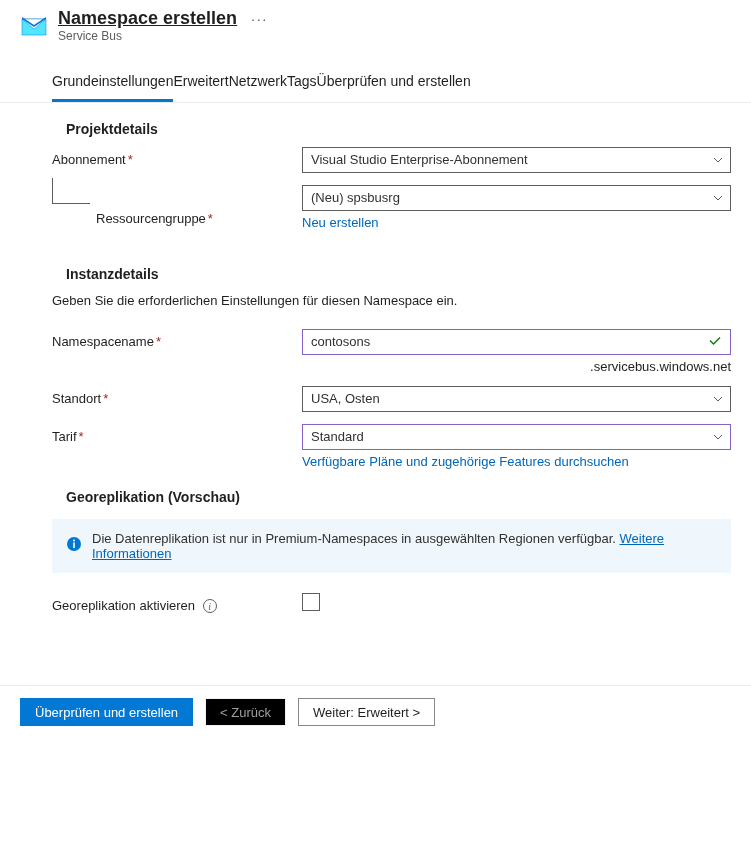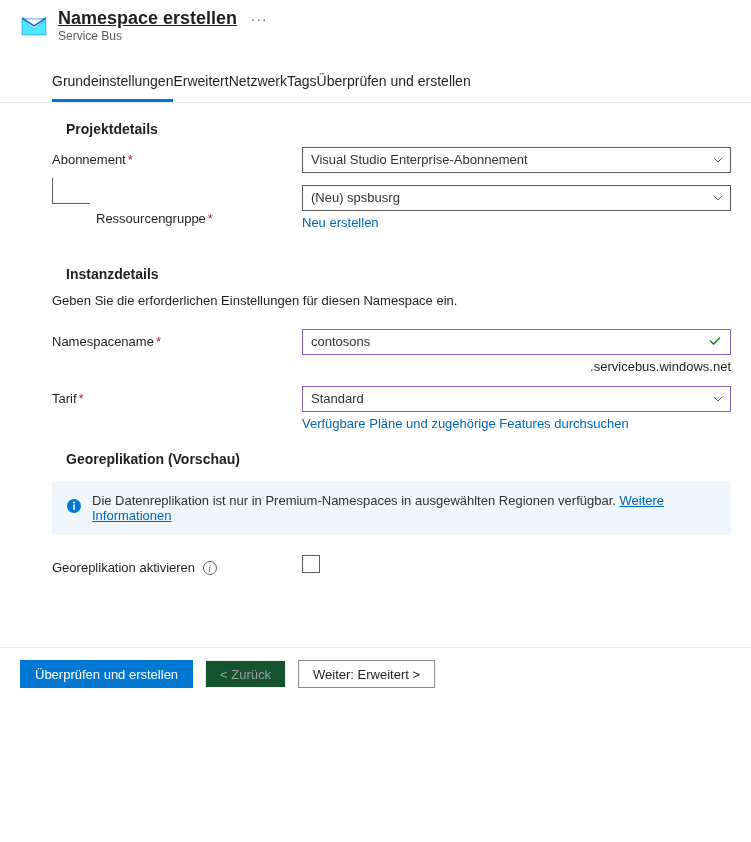--- a/index.html
+++ b/index.html
@@ -28,21 +28,21 @@
   .input .check { position:absolute; right:8px; top:50%; transform:translateY(-50%); color:#107c10;}
   .link { color: #0067b8; font-size: 13px; cursor: pointer; margin-top: 4px; display:inline-block;}
   .suffix { text-align: right; font-size: 13px; color: #201f1e; margin-top: 4px;}
   .info-banner { background: #eff6fc; padding: 12px 14px; display: flex; align-items: center; margin: 14px 0 20px 0; font-size: 13px;}
   .info-banner .info-icon { margin-right: 10px; flex-shrink:0;}
   .info-banner a { color: #0067b8; text-decoration: underline; cursor:pointer;}
   .checkbox { width: 18px; height: 18px; border: 1px solid #605e5c; background: #fff; cursor:pointer;}
   .footer { border-top: 1px solid #edebe9; padding: 12px 20px; display: flex; gap: 12px; margin-top: 40px;}
   .btn { padding: 6px 14px; font-size: 13px; border: 1px solid; cursor: pointer; height: 28px;}
   .btn-primary { background: #0078d4; color: #fff; border-color: #0078d4; }
-  .btn-disabled { background: #14532d; color: #a19f9d; border-color: #f3f2f1; cursor: not-allowed;}
+  .btn-disabled { background: #000000; color: #a19f9d; border-color: #f3f2f1; cursor: not-allowed;}
   .btn-secondary { background: #fff; color: #201f1e; border-color: #8a8886; }
   .info-circle { display:inline-flex; width:14px; height:14px; border:1px solid #605e5c; border-radius:50%; align-items:center; justify-content:center; font-size:10px; color:#605e5c; margin-left:4px; font-style:italic; font-family:serif;}
   svg.chev path { stroke: #605e5c; stroke-width:1; fill:none;}
 </style>
 </head>
 <body>
 
 <div class="header">
   <div class="header-icon">
     <svg width="26" height="26" viewBox="0 0 26 26">
@@ -115,20 +115,33 @@
         <span class="check">
           <svg width="14" height="14" viewBox="0 0 14 14">
               <path d="M2 7 L5.5 10.5 L12 4" stroke="#107c10" stroke-width="1.5" fill="none"></path>
             </svg>
         </span>
       </div>
       <div class="suffix">.servicebus.windows.net</div>
     </div>
   </div>
 
+  <div class="form-row">
+    <div class="form-label">
+      <span>Standort</span><span class="req">*</span>
+    </div>
+    <div class="form-control">
+      <div class="select">
+        <span>USA, Osten</span>
+        <svg class="chev" width="12" height="12" viewBox="0 0 12 12">
+            <path d="M2 4 L6 8 L10 4"></path>
+          </svg>
+      </div>
+    </div>
+  </div>
 
   <div class="form-row">
     <div class="form-label">
       <span>Tarif</span><span class="req">*</span>
     </div>
     <div class="form-control">
       <div class="select purple">
         <span>Standard</span>
         <svg class="chev" width="12" height="12" viewBox="0 0 12 12">
             <path d="M2 4 L6 8 L10 4"></path>

